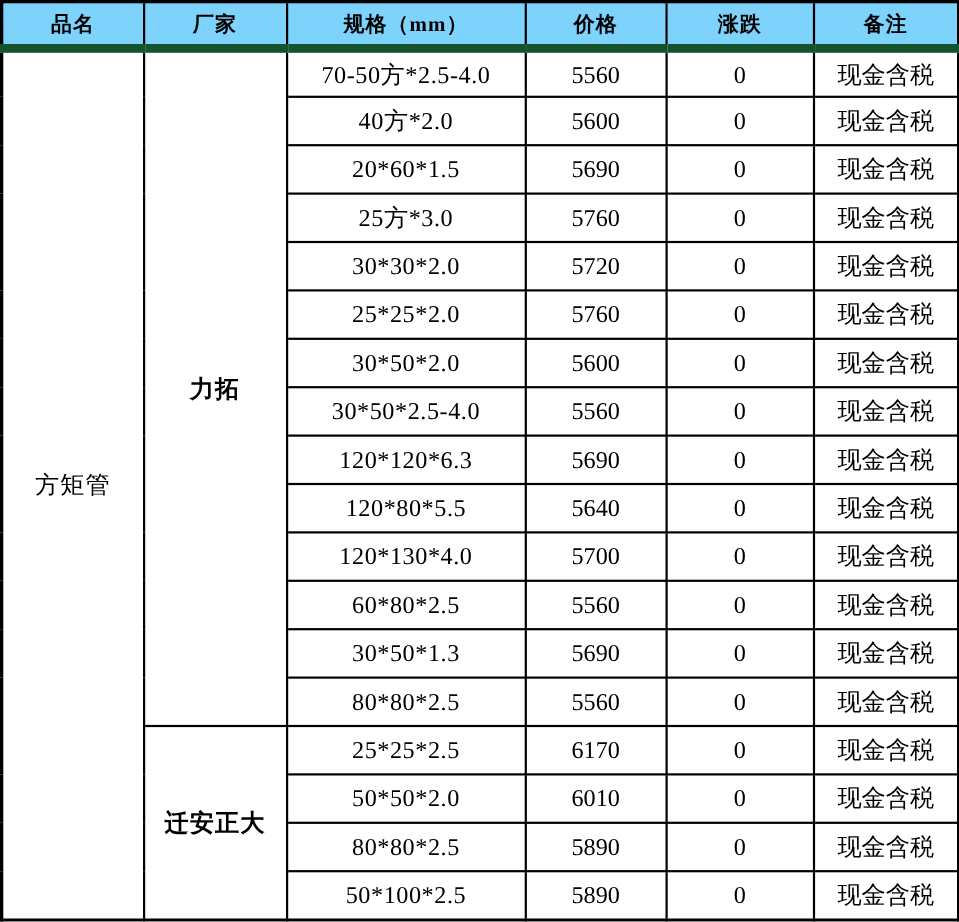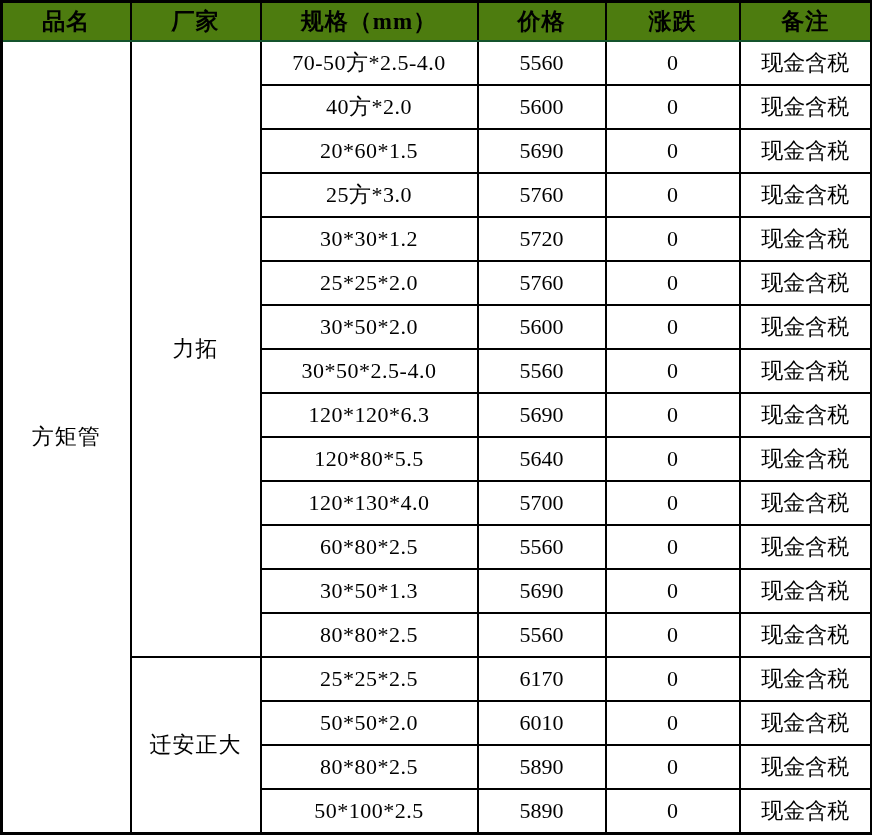--- a/index.html
+++ b/index.html
@@ -15,31 +15,31 @@
   }
   .price-table th,.price-table td{
     border:2px solid #000000;
     text-align:center;
     vertical-align:middle;
     padding:0;
     overflow:hidden;
     white-space:nowrap;
   }
   .price-table thead th{
-    background:#4d7c0f;
+    background:#7dd3fc;
     font-weight:bold;
-    font-size:23px;
+    font-size:19px;
     height:37px;
-    border-bottom:2px solid #14532d;
+    border-bottom:8px solid #14532d;
     letter-spacing:1px;
   }
   .price-table tbody tr{height:44px;}
   .price-table tbody td{font-size:22px;}
   td.cell-product{font-size:23px;letter-spacing:1px;}
-  td.cell-manufacturer{font-size:23px;letter-spacing:1px;}
+  td.cell-manufacturer{font-size:23px;letter-spacing:1px;font-weight:bold;}
   td.cell-spec{letter-spacing:0.5px;}
 </style>
 </head>
 <body>
 
 <div class="page">
   <table class="price-table">
     <colgroup>
       <col style="width:129px">
       <col style="width:130px">
@@ -79,21 +79,21 @@
         <td class="cell-change">0</td>
         <td class="cell-note">现金含税</td>
       </tr>
       <tr>
         <td class="cell-spec">25方*3.0</td>
         <td class="cell-price">5760</td>
         <td class="cell-change">0</td>
         <td class="cell-note">现金含税</td>
       </tr>
       <tr>
-        <td class="cell-spec">30*30*1.2</td>
+        <td class="cell-spec">30*30*2.0</td>
         <td class="cell-price">5720</td>
         <td class="cell-change">0</td>
         <td class="cell-note">现金含税</td>
       </tr>
       <tr>
         <td class="cell-spec">25*25*2.0</td>
         <td class="cell-price">5760</td>
         <td class="cell-change">0</td>
         <td class="cell-note">现金含税</td>
       </tr>

